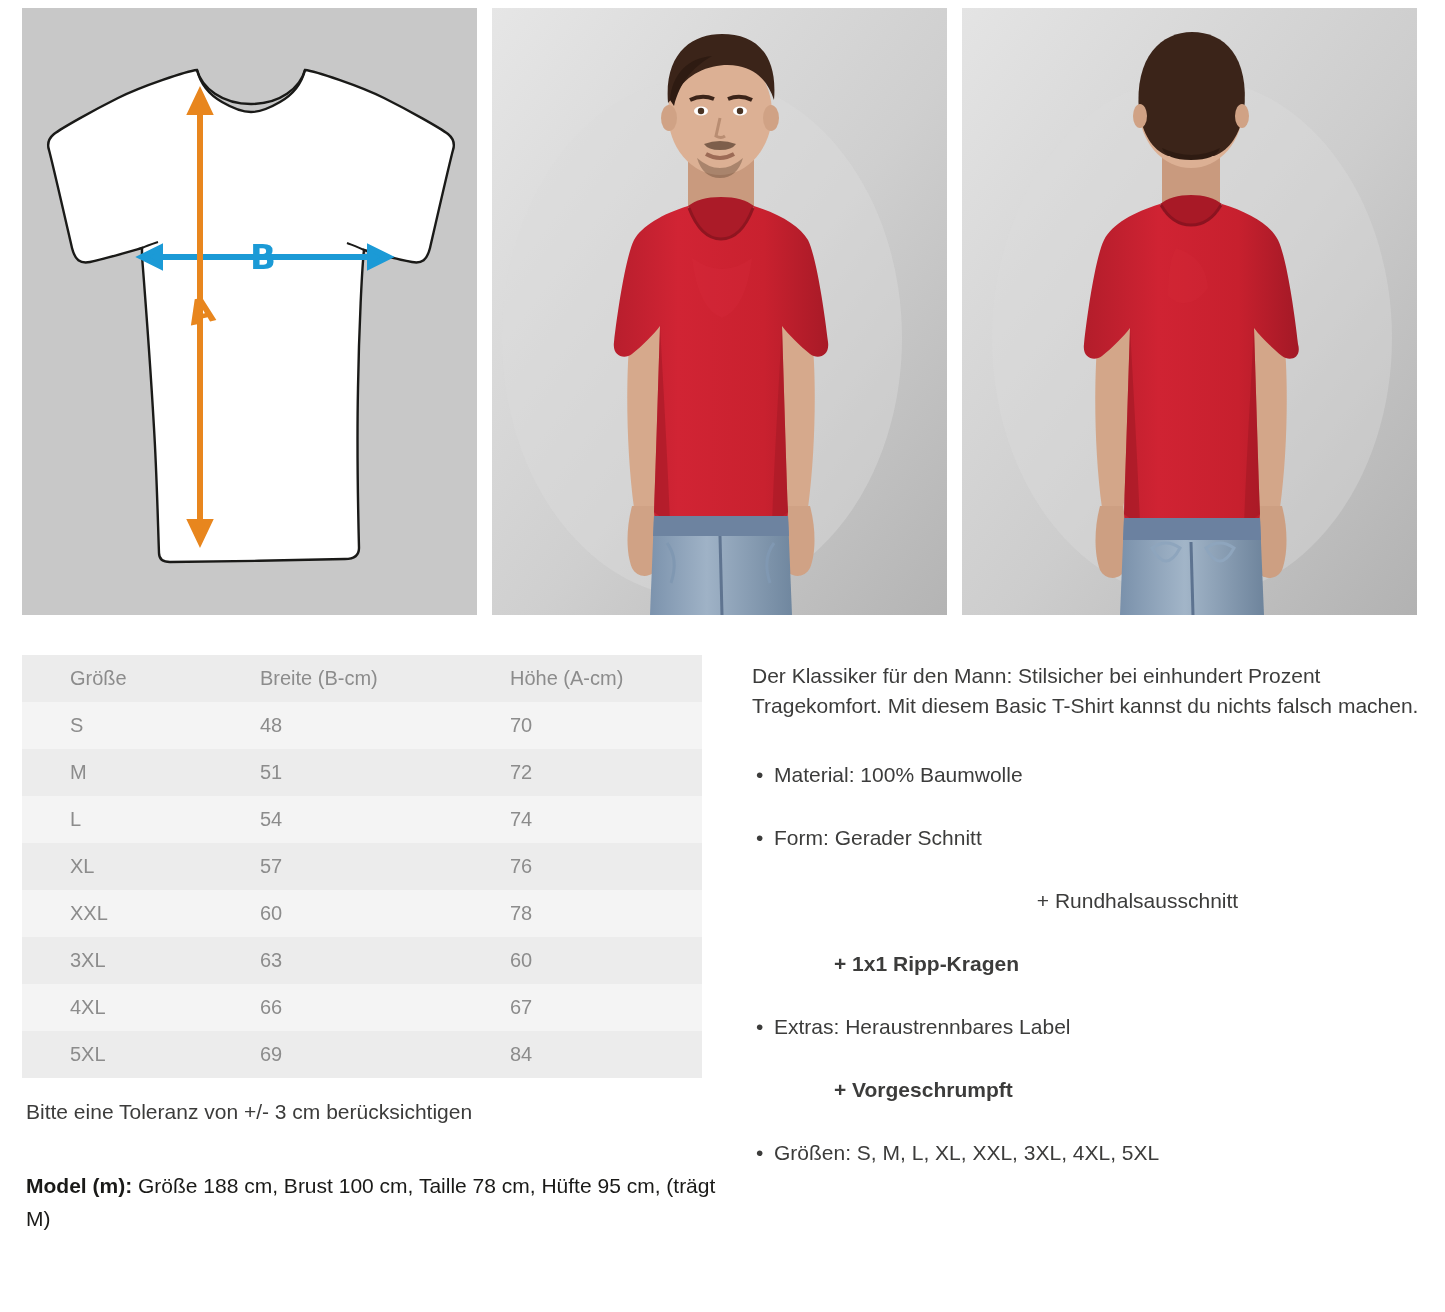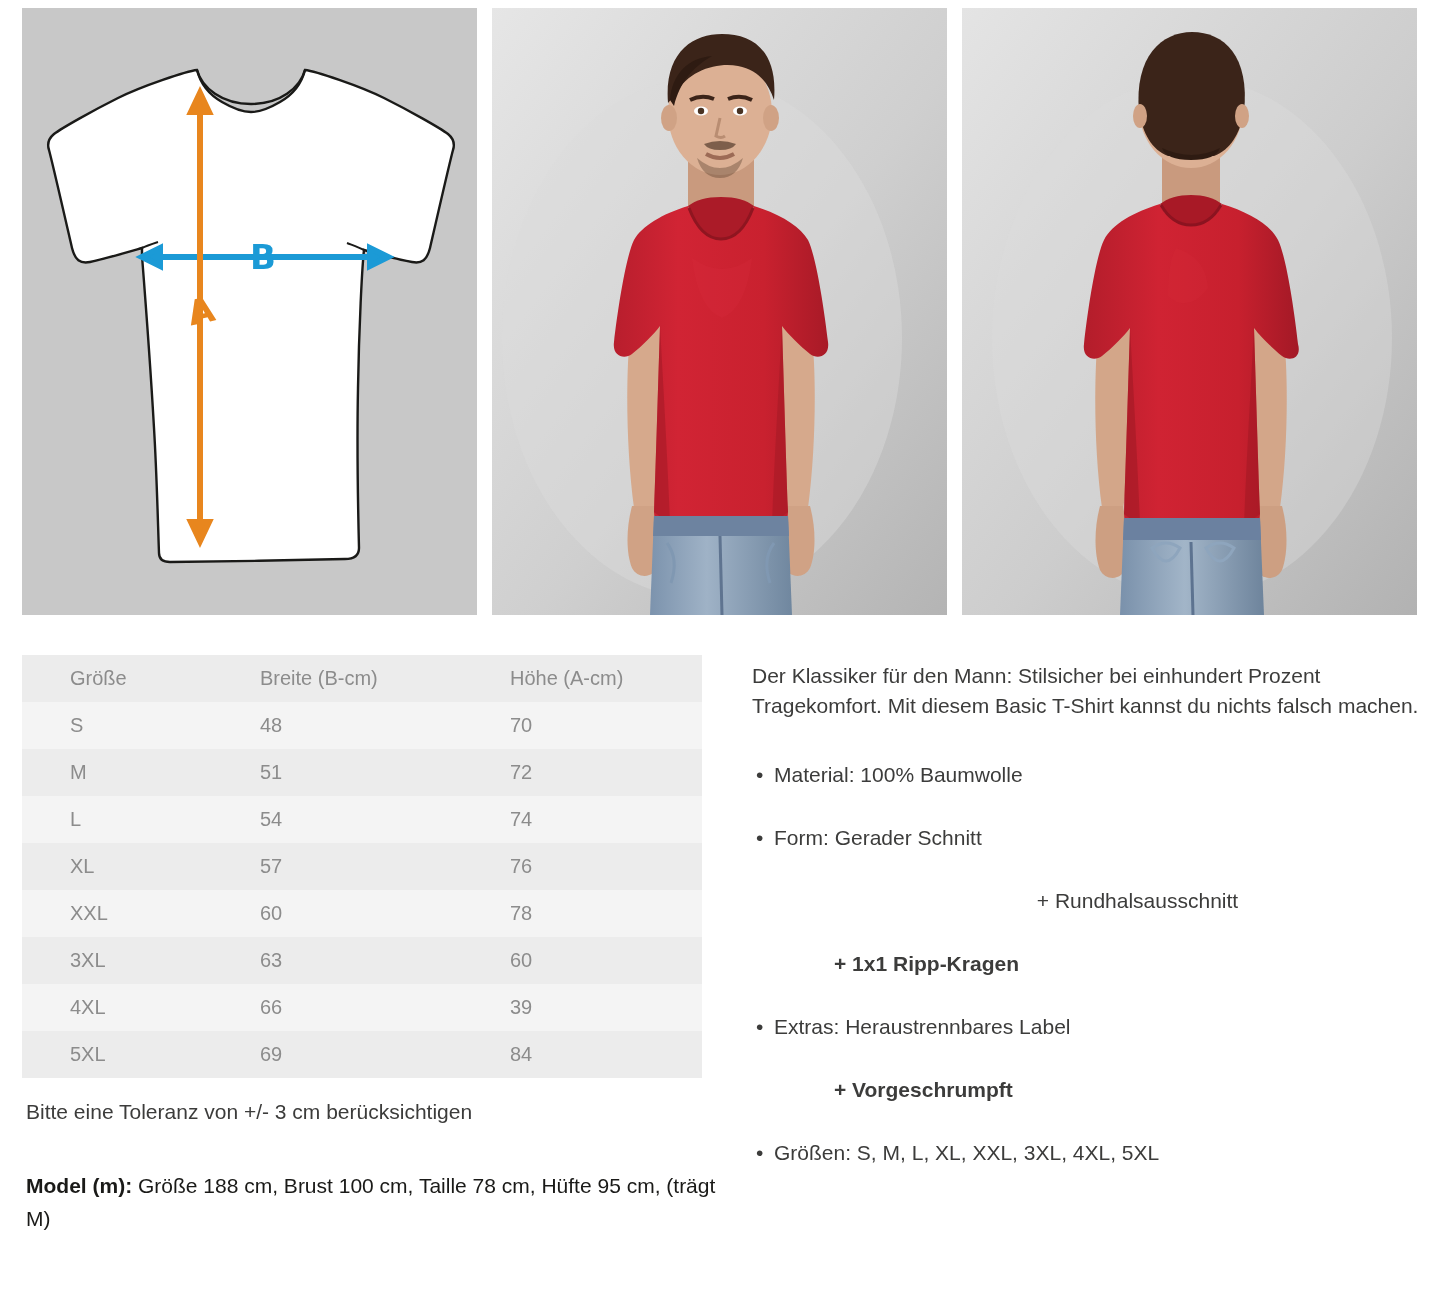--- a/index.html
+++ b/index.html
@@ -352,21 +352,21 @@
           <td>78</td>
         </tr>
         <tr class="even">
           <td class="c1">3XL</td>
           <td class="c2">63</td>
           <td>60</td>
         </tr>
         <tr class="odd">
           <td class="c1">4XL</td>
           <td class="c2">66</td>
-          <td>39</td>
+          <td>67</td>
         </tr>
         <tr class="even">
           <td class="c1">5XL</td>
           <td class="c2">69</td>
           <td>84</td>
         </tr>
       </tbody>
     </table>
 
     <div class="tolerance">Bitte eine Toleranz von +/- 3 cm berücksichtigen</div>

